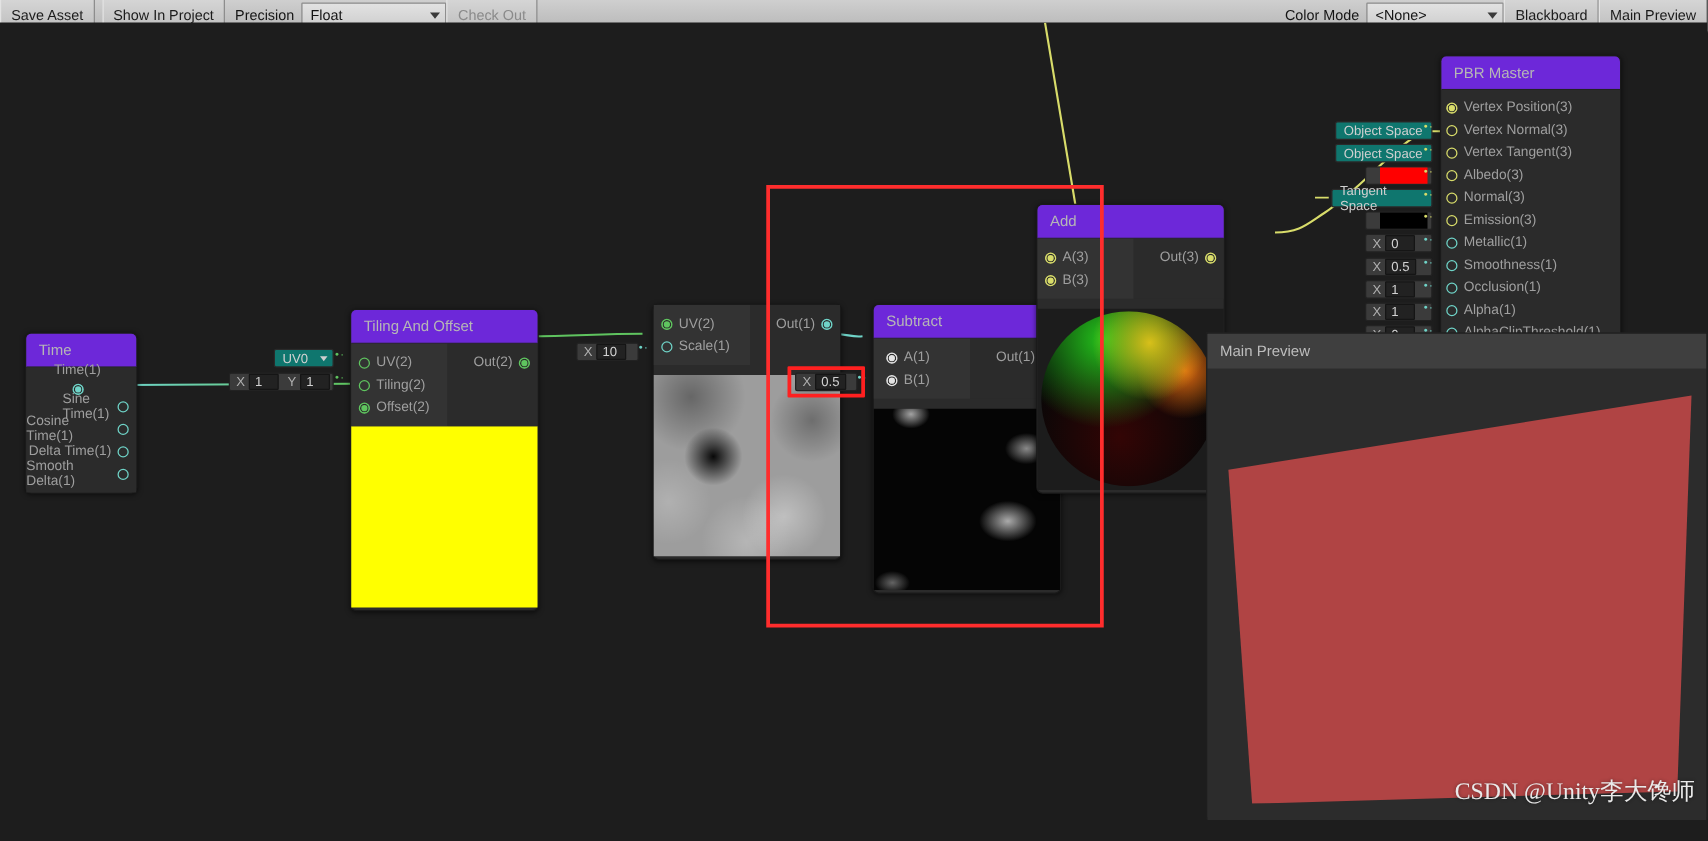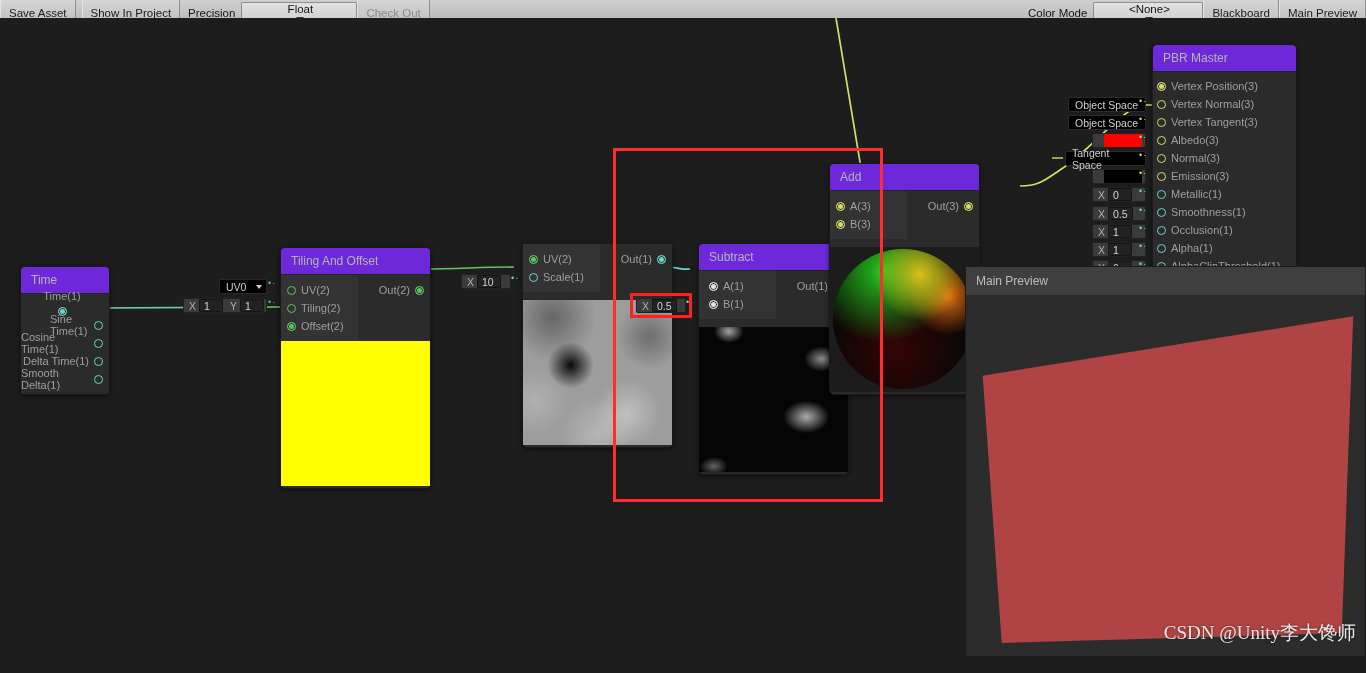--- a/index.html
+++ b/index.html
@@ -26,21 +26,21 @@
     border-right:1px solid #8d8d8d;
     border-left:1px solid #e3e3e3;
     white-space:nowrap; color:#1b1b1b;
   }
   .tb-btn.disabled{ color:#8a8a8a; }
   .tb-label{ display:flex; align-items:center; padding:0 6px 0 8px; white-space:nowrap; }
   .tb-dropdown{
     display:flex; align-items:center; justify-content:space-between;
     width:116px; margin:2px 0; padding:0 4px 0 6px;
     background:linear-gradient(#e2e2e2,#cdcdcd);
-    border:1px solid #8e8e8e; border-radius:1px;flex-direction:column;
+    border:1px solid #8e8e8e; border-radius:1px;
   }
   .tb-dropdown.wide{ width:110px; }
   .caret{ width:0;height:0;border-left:4px solid transparent;border-right:4px solid transparent;border-top:5px solid #3a3a3a; }
   .tb-spacer{ flex:1 1 auto; }
   .tb-gap{ width:6px; }
 
   
   #graph{
     position:absolute; left:0; top:18px; width:1366px; height:655px;
     background:#1d1d1d; overflow:hidden;
@@ -89,21 +89,21 @@
     color:#c8c8c8; font-size:10.5px;
   }
   .field .lab{ padding:0 3px 0 5px; color:#b0b0b0; }
   .field .val{
     background:#222; border:1px solid #151515; border-radius:1px;
     min-width:24px; height:13px; line-height:13px; padding:0 4px; margin-right:2px;
     color:#d2d2d2;
   }
   .dropfield{
     display:flex; align-items:center; justify-content:space-between;
-    height:15px; background:#000000; border:1px solid #2a2a2a; border-radius:2px;
+    height:15px; background:#0f766e; border:1px solid #2a2a2a; border-radius:2px;
     padding:0 4px 0 6px; color:#d0d0d0; font-size:10.5px;
   }
   .dropfield .c{ width:0;height:0;border-left:3px solid transparent;border-right:3px solid transparent;border-top:4px solid #cfcfcf; margin-left:4px;}
   .swatchfield{
     display:flex; align-items:center; height:15px;
     background:#3b3b3b; border:1px solid #222; border-radius:2px;
     padding:1px; 
   }
   .swatchfield .sw{ height:13px; }
   .dots{ color:#d8dc6a; letter-spacing:1px; font-size:9px; }

